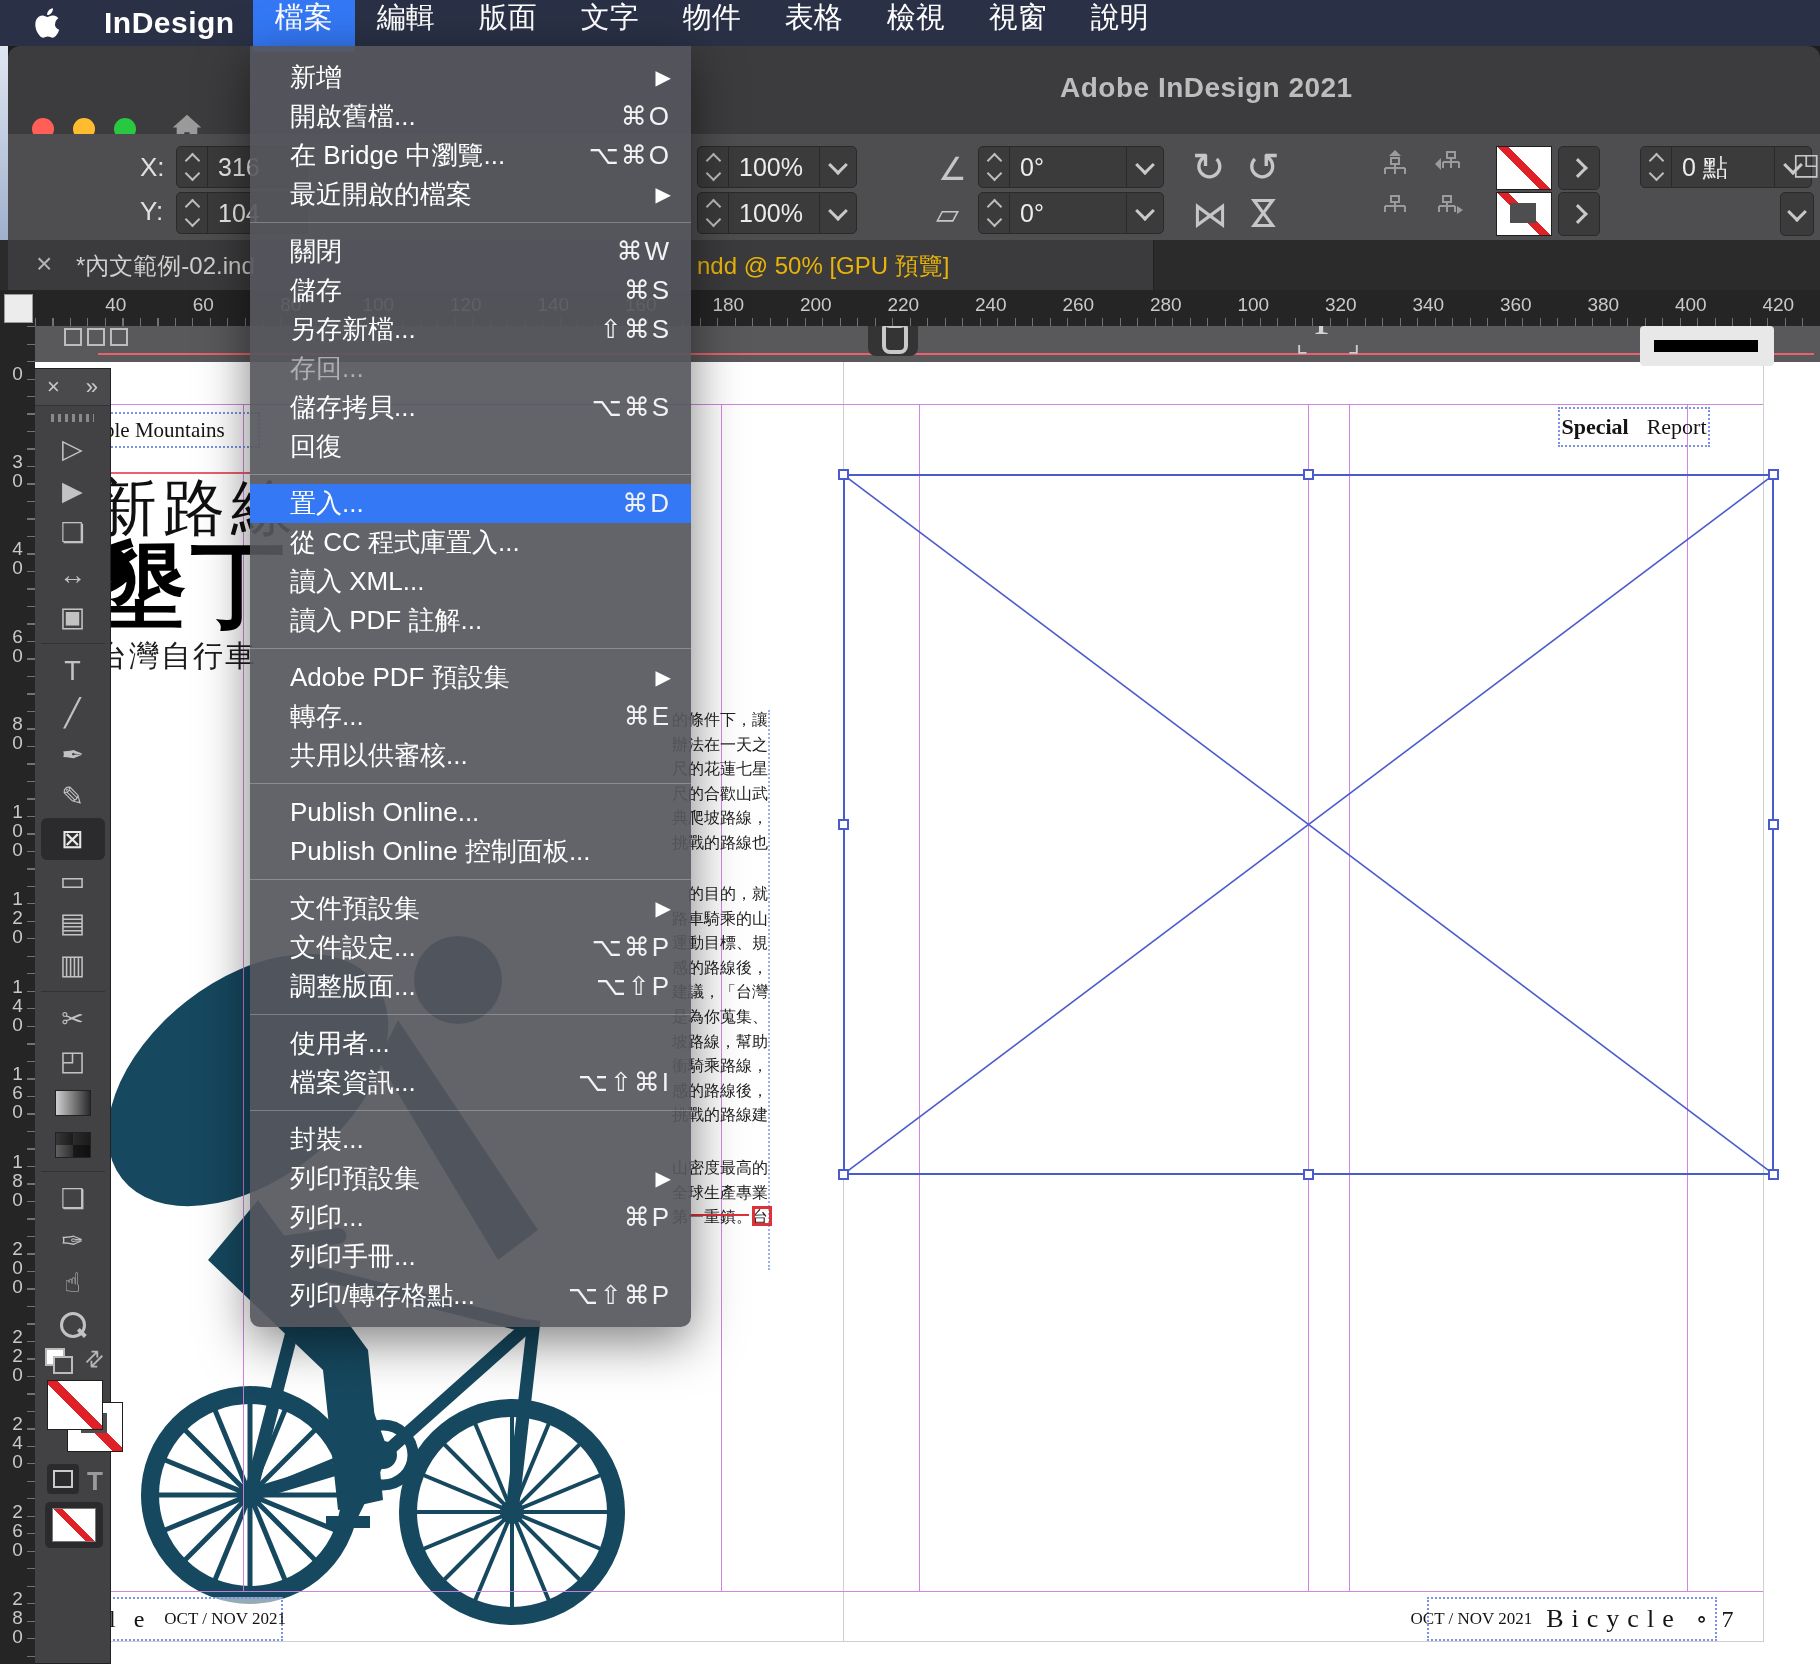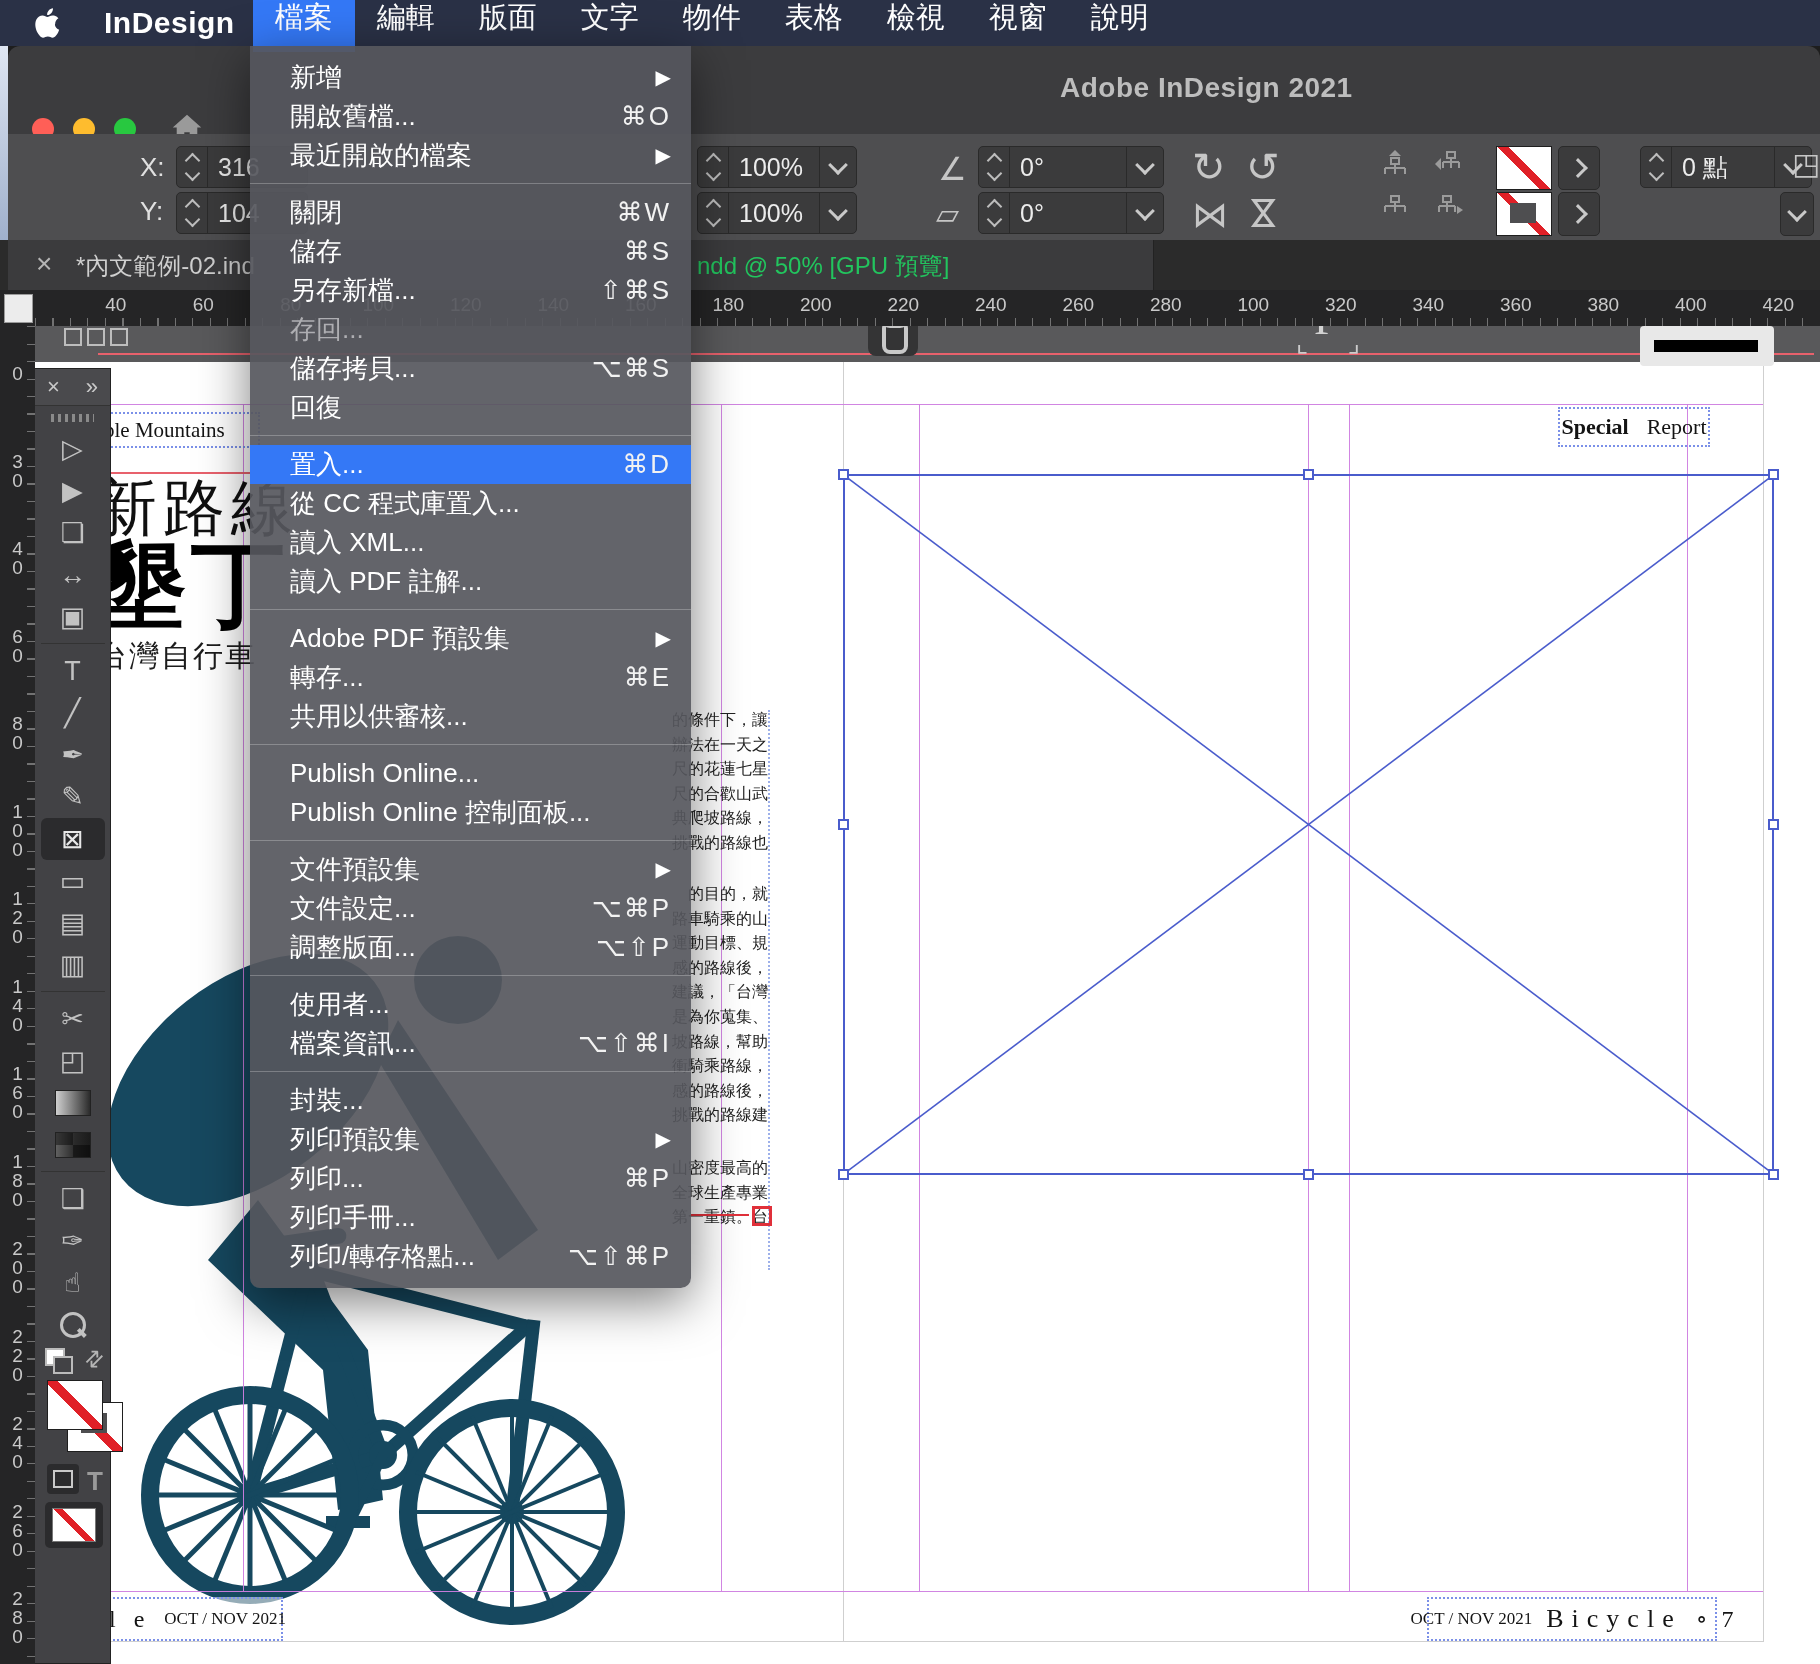--- a/index.html
+++ b/index.html
@@ -52,21 +52,21 @@
   .mini-btn{position:absolute;width:40px;height:42px;background:#3b3b3c;border:1px solid #2a2a2a;border-radius:5px;display:flex;align-items:center;justify-content:center;}
   #stroke-style{position:absolute;left:1640px;top:192px;width:134px;height:40px;background:#e8e8e8;border-radius:4px;display:flex;align-items:center;}
   #stroke-style .linebar{width:104px;height:12px;background:#000;margin-left:14px;}
   .tree-ico{position:absolute;width:34px;height:32px;}
 
   
   #tabbar{left:0;top:240px;width:1820px;height:50px;background:#2b2b2b;z-index:10;}
   #active-tab{position:absolute;left:8px;top:0;width:1145px;height:50px;background:#3b3b3d;border-right:1px solid #222;}
   #tab-close{position:absolute;left:28px;top:8px;color:#b5b5b5;font-size:28px;}
   #tab-title-left{position:absolute;left:68px;top:10px;color:#cfcfcf;font-size:24px;white-space:nowrap;}
-  #tab-title-right{position:absolute;left:689px;top:10px;color:#22c55e;font-size:24px;white-space:nowrap;}
+  #tab-title-right{position:absolute;left:689px;top:10px;color:#eab308;font-size:24px;white-space:nowrap;}
 
   
   #ruler-corner{left:0;top:290px;width:35px;height:36px;background:#252526;z-index:10;}
   #ruler-corner .box{position:absolute;left:4px;top:4px;width:27px;height:27px;background:#ececec;border:1px solid #9a9a9a;}
   #hruler{left:35px;top:290px;width:1785px;height:36px;background:#252526;z-index:10;
     background-image:repeating-linear-gradient(to right, rgba(190,190,190,.5) 0 1px, transparent 1px 17.5px);
     background-size:100% 8px;background-position:0 100%;background-repeat:no-repeat;}
   #hruler .nums{position:absolute;left:37px;top:4px;display:flex;}
   #hruler .nums span{width:87.5px;text-align:center;color:#c9c9c9;font-size:19px;flex:0 0 auto;}
   #vruler{left:0;top:326px;width:35px;height:1338px;background:#252526;z-index:10;
@@ -670,20 +670,25 @@
 
         <span class="mi-arrow">▶</span>
       </div>
 
       <div class="mi">
         <span class="mi-label">開啟舊檔...</span>
         <span class="mi-short">⌘O</span>
 
       </div>
 
+      <div class="mi">
+        <span class="mi-label">在 Bridge 中瀏覽...</span>
+        <span class="mi-short">⌥⌘O</span>
+
+      </div>
 
       <div class="mi submenu">
         <span class="mi-label">最近開啟的檔案</span>
 
         <span class="mi-arrow">▶</span>
       </div>
 
       <div class="mi divider">
         
         

